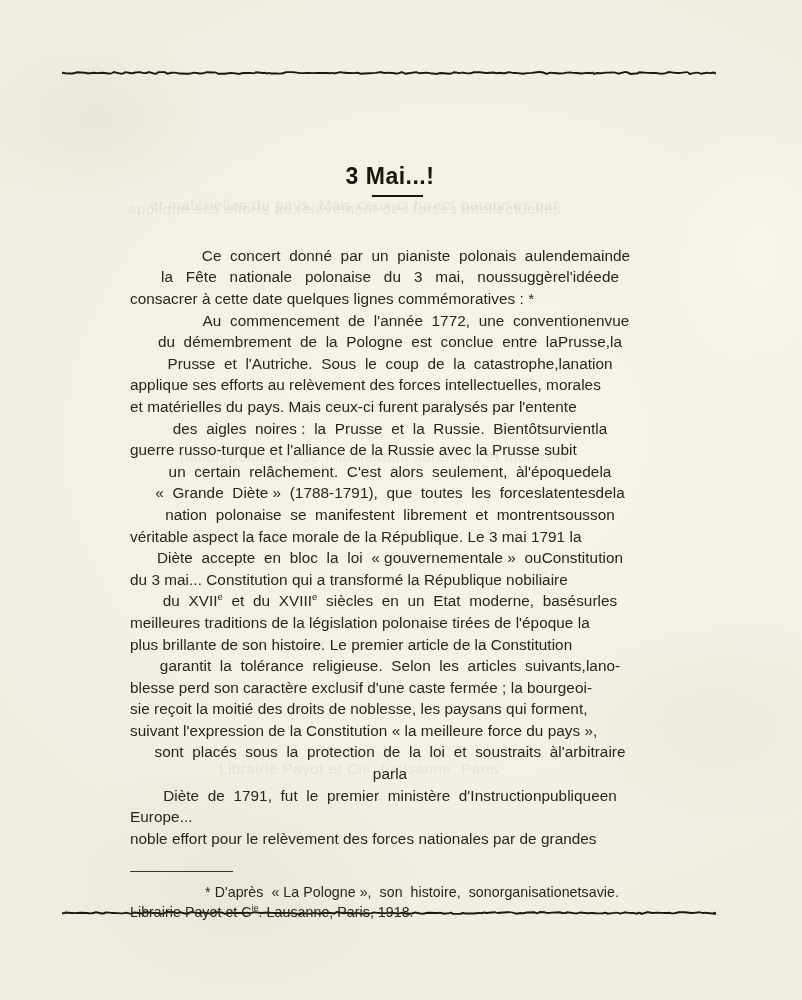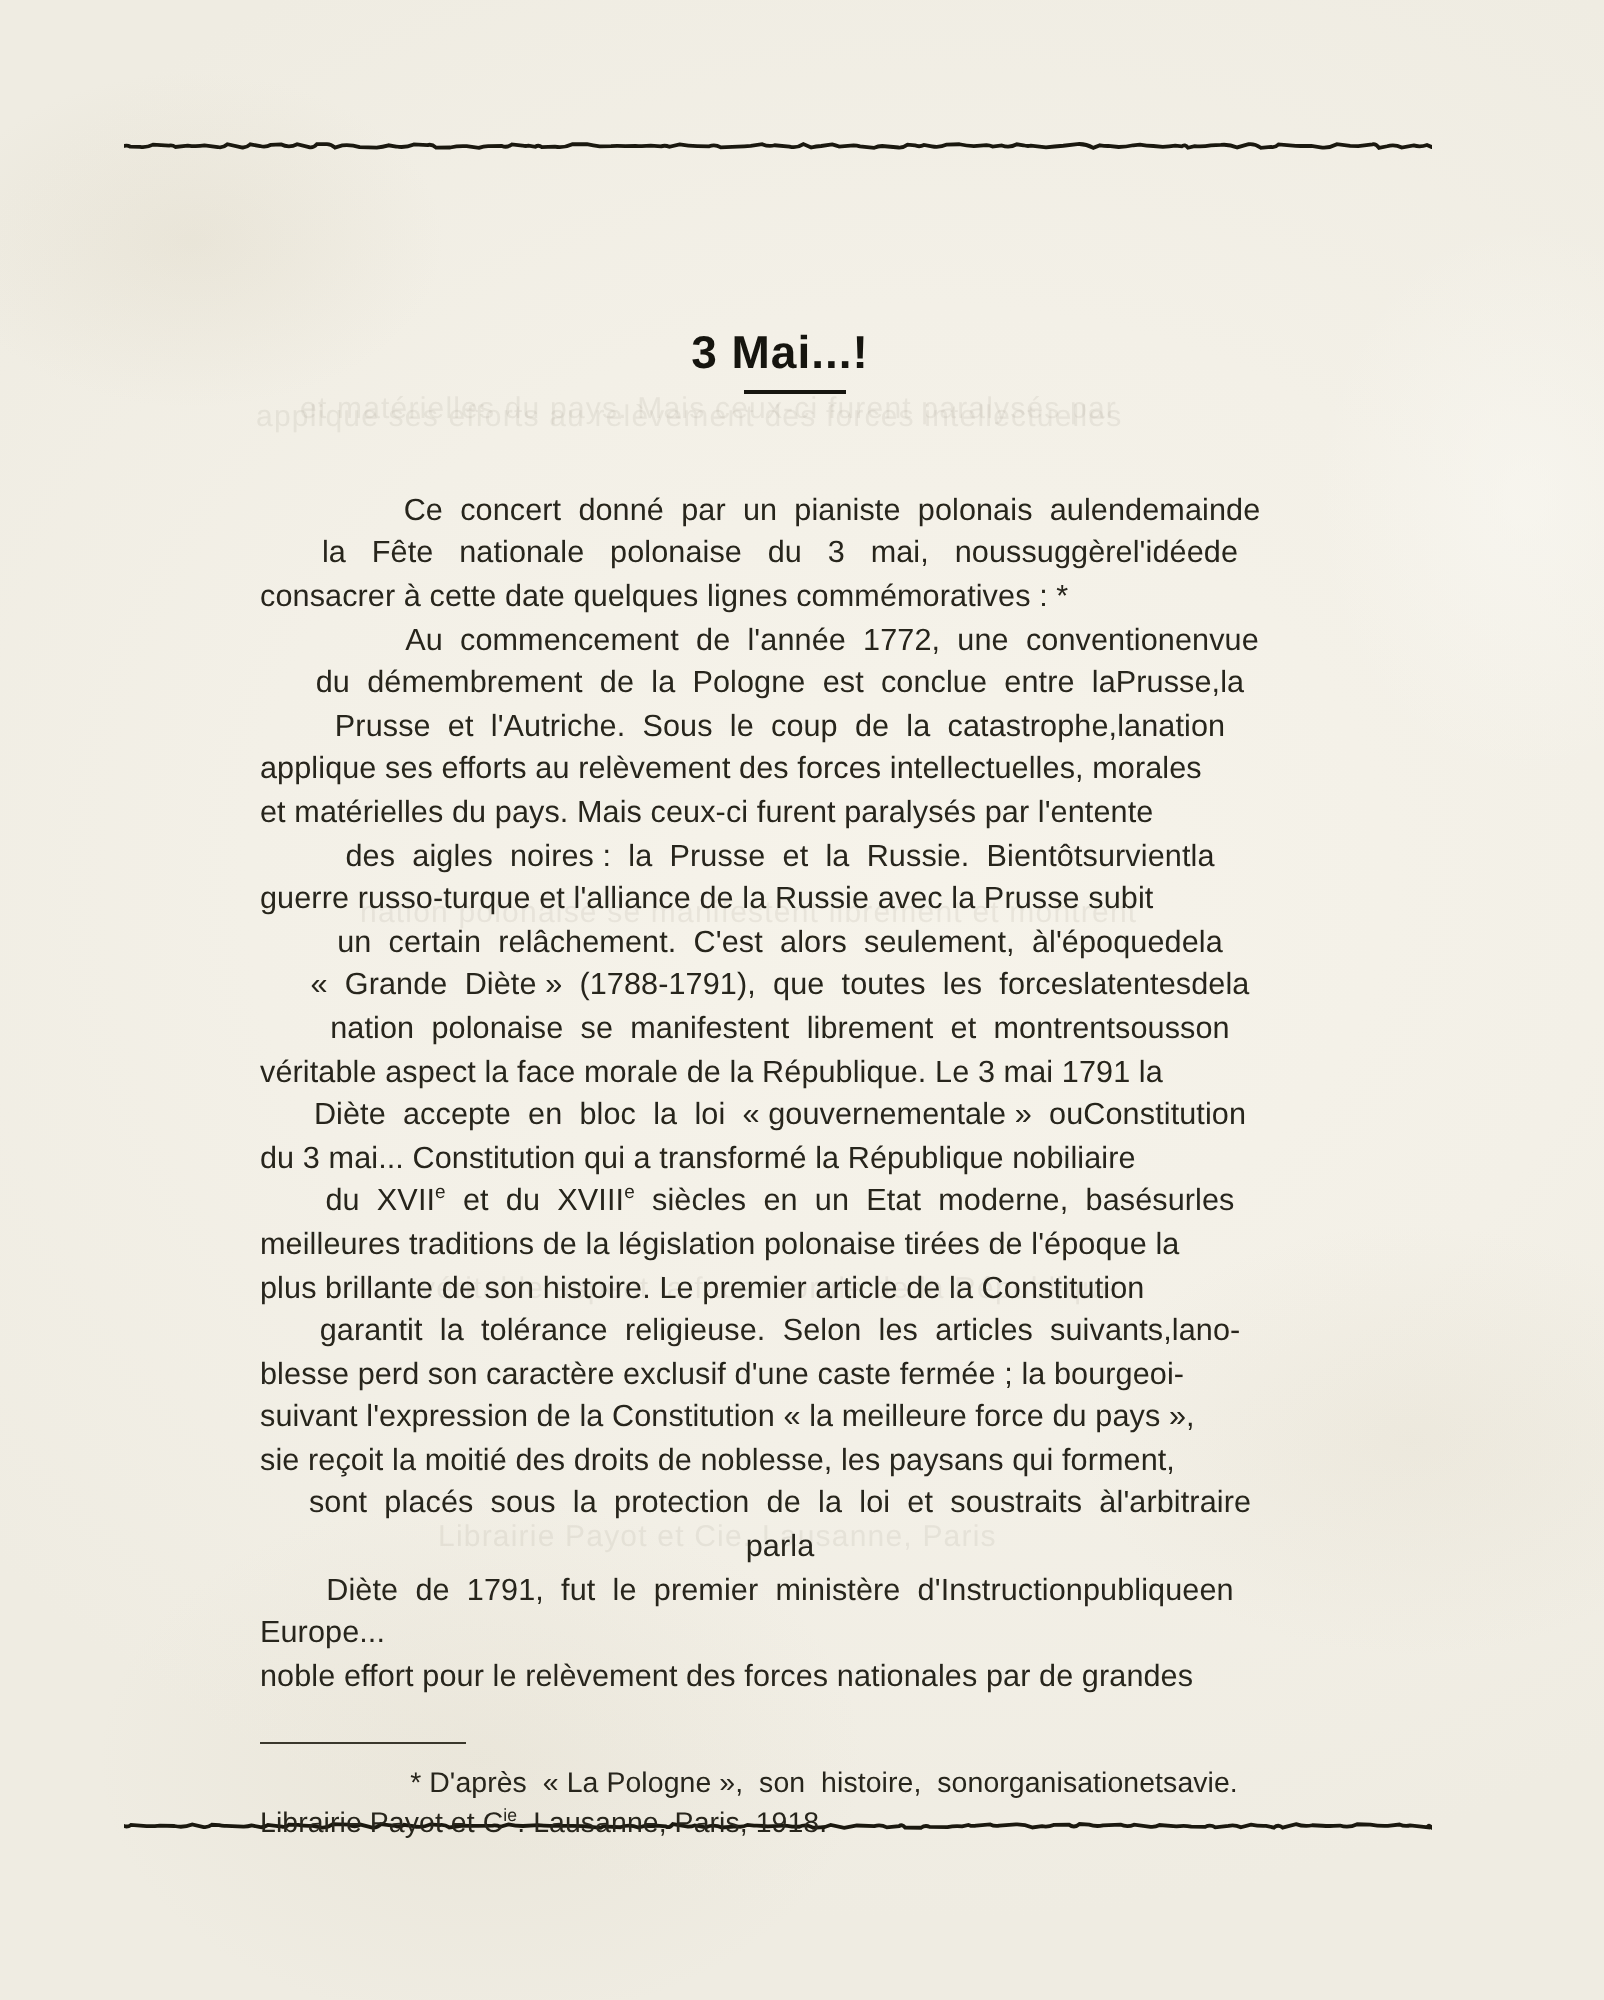--- a/index.html
+++ b/index.html
@@ -235,22 +235,22 @@
           <span>les</span>
         </span>
         <span class="line"><span>meilleures traditions de la législation polonaise tirées de l'époque la</span></span>
         <span class="line"><span>plus brillante de son histoire. Le premier article de la Constitution</span></span>
         <span class="line just">
           <span>garantit  la  tolérance  religieuse.  Selon  les  articles  suivants,</span>
           <span>la</span>
           <span>no-</span>
         </span>
         <span class="line"><span>blesse perd son caractère exclusif d'une caste fermée ; la bourgeoi-</span></span>
+        <span class="line"><span>sie reçoit la moitié des droits de noblesse, les paysans qui forment,</span></span>
         <span class="line"><span>suivant l'expression de la Constitution « la meilleure force du pays »,</span></span>
-        <span class="line"><span>sie reçoit la moitié des droits de noblesse, les paysans qui forment,</span></span>
         <span class="line just">
           <span>sont  placés  sous  la  protection  de  la  loi  et  soustraits  à</span>
           <span>l'arbitraire</span>
         </span>
         <span class="line just">
           <span>par</span>
           <span>la</span>
         </span>
         <span class="line just">
           <span>Diète  de  1791,  fut  le  premier  ministère  d'Instruction</span>

